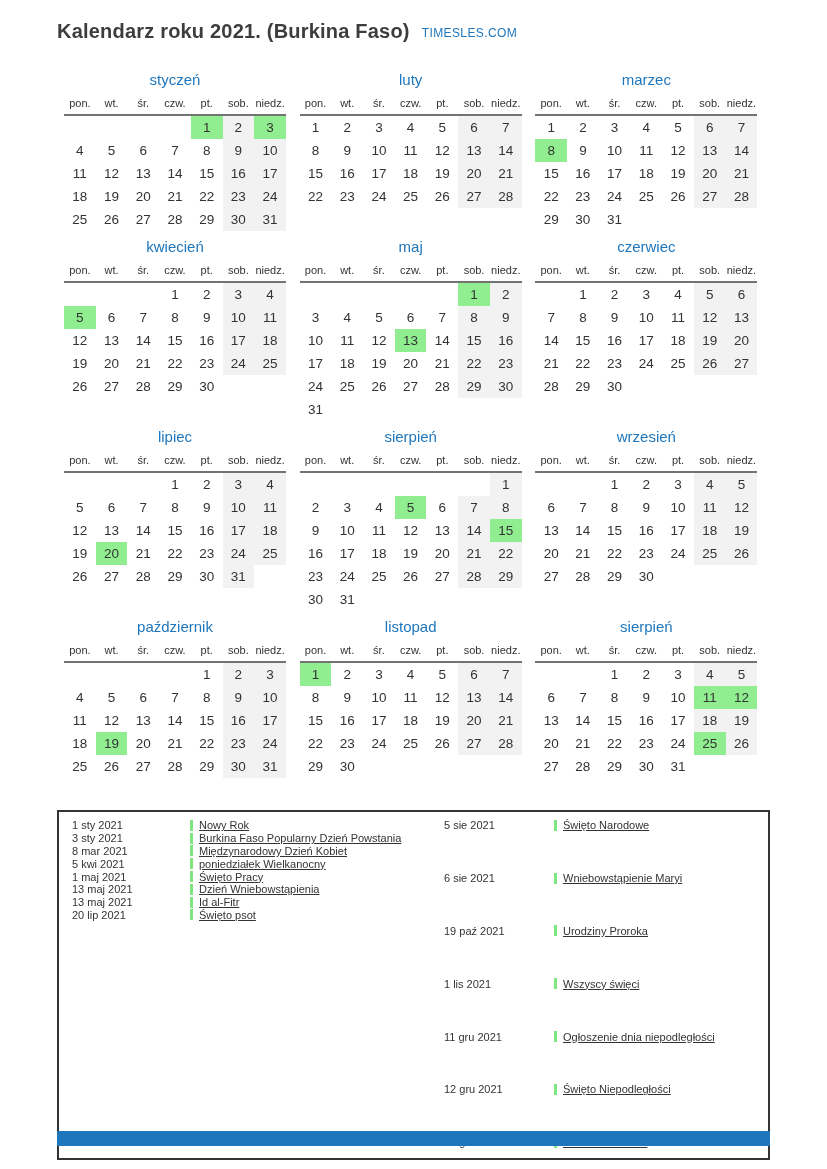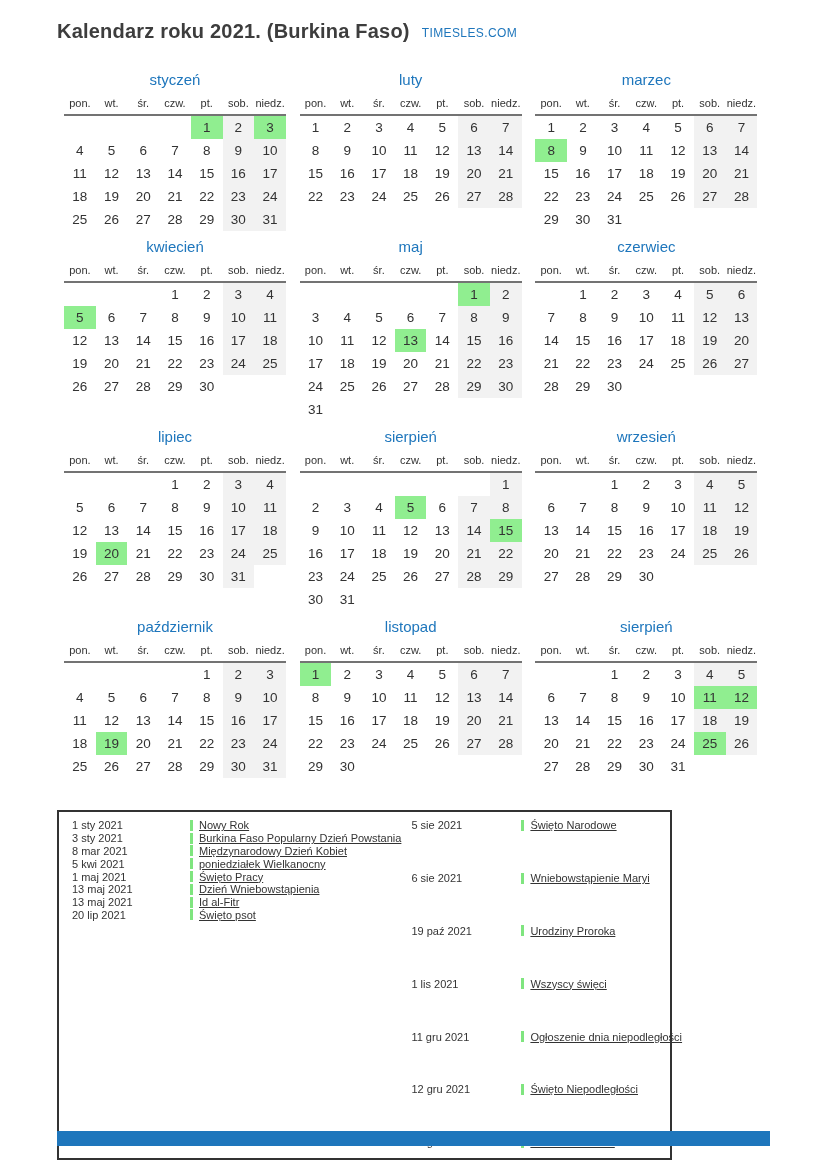--- a/index.html
+++ b/index.html
@@ -32,21 +32,21 @@
     font-size:11px;font-weight:400;color:#333;padding:2px 0 5px 0;
     text-align:center;
   }
   table.cal thead tr{border-bottom:2px solid #737373;}
   table.cal td{
     height:23px;text-align:center;font-size:13.5px;color:#333;padding:0;
   }
   td.wknd{background:#f2f2f2;}
   td.hol{background:#90ee90;}
   .legend-box{
-    margin:32px 0 0 57px;width:615px;box-sizing:border-box;
+    margin:32px 0 0 57px;width:713px;box-sizing:border-box;
     border:2px solid #333;padding:7px 0 9px 0;
     display:flex;align-items:flex-start;
   }
   .legend-col{display:flex;flex-direction:column;}
   .legend-col.left{width:375px;padding-left:13px;box-sizing:border-box;}
   .legend-col.right{padding-left:10px;gap:40px;}
   .legend-row{display:flex;align-items:center;height:12.8px;}
   .legend-date{font-size:11px;color:#333;flex:0 0 auto;}
   .legend-col.left .legend-date{width:118px;}
   .legend-col.right .legend-date{width:110px;}

